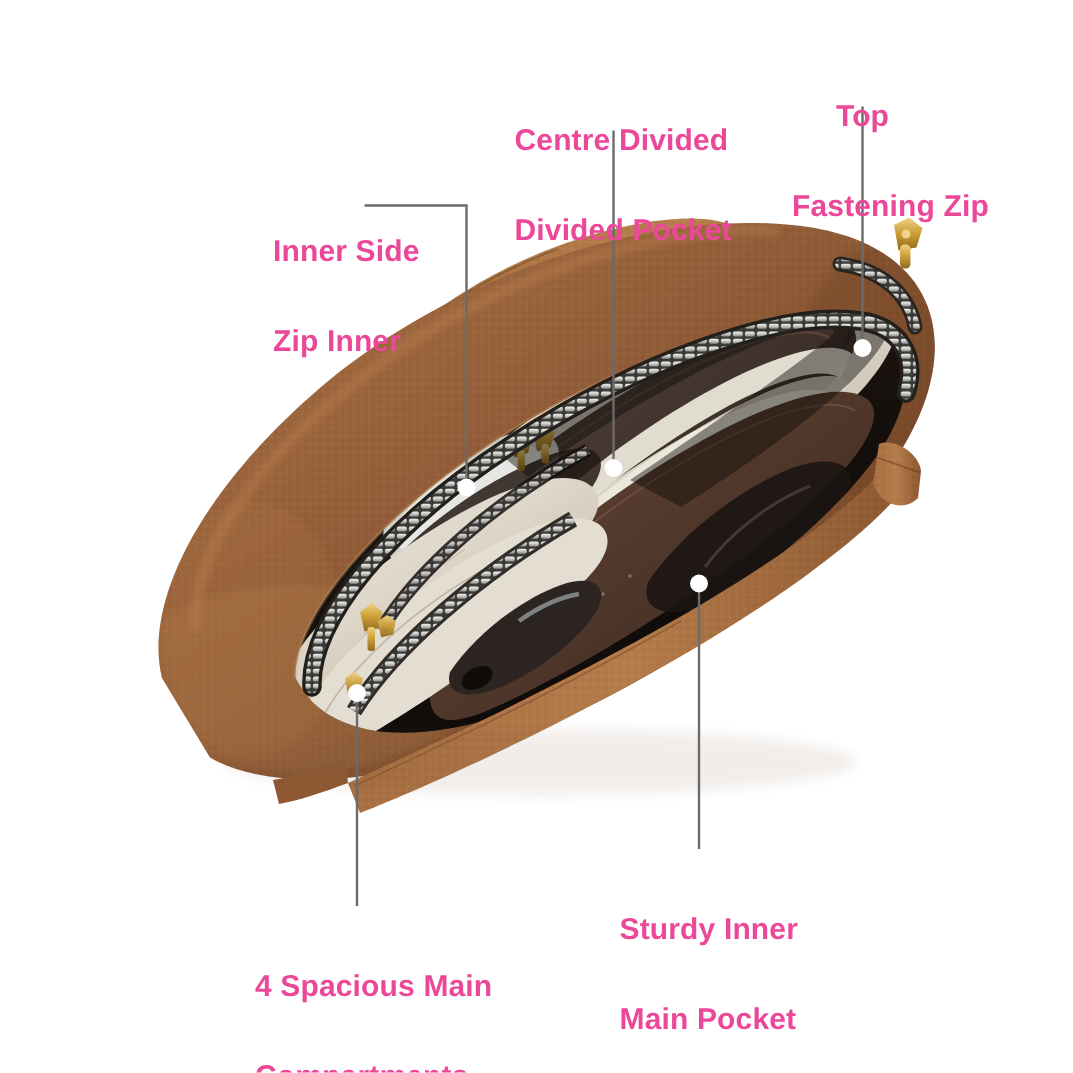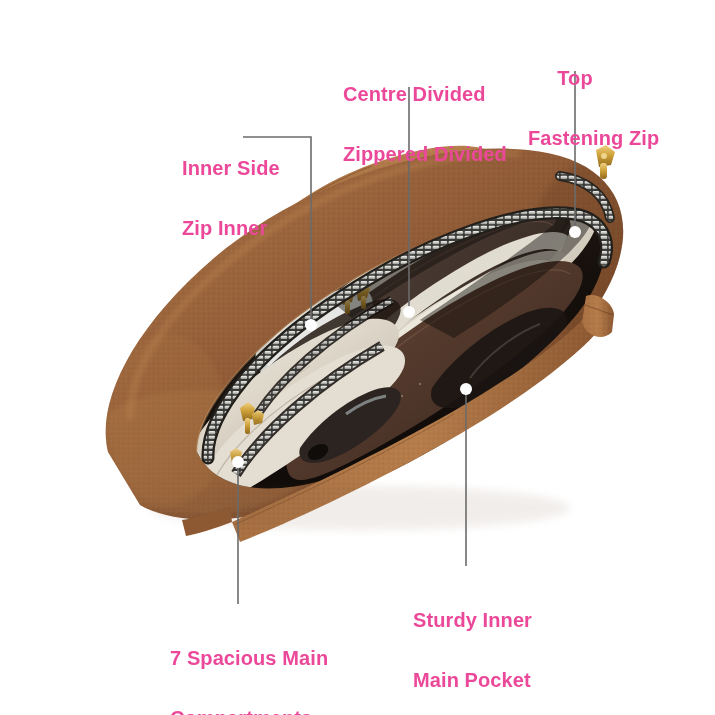--- a/index.html
+++ b/index.html
@@ -345,31 +345,31 @@
     </g>
   </svg>
 
   <div class="callout cal-left" style="left:166px; top:118px;">
     <span class="ln">Inner Side</span>
     <span class="ln">Zip Inner</span>
   </div>
 
   <div class="callout cal-center" style="left:343px; top:44px; width:122px;">
     <span class="ln">Centre Divided</span>
-    <span class="ln">Zippered Divided</span>
+    <span class="ln">Divided Pocket</span>
   </div>
 
   <div class="callout cal-center" style="left:528px; top:28px; width:94px;">
     <span class="ln">Top</span>
     <span class="ln">Fastening Zip</span>
   </div>
 
   <div class="callout cal-center" style="left:413px; top:570px; width:106px;">
     <span class="ln">Sturdy Inner</span>
     <span class="ln">Main Pocket</span>
   </div>
 
   <div class="callout cal-center" style="left:170px; top:608px; width:136px;">
-    <span class="ln">7 Spacious Main</span>
+    <span class="ln">4 Spacious Main</span>
     <span class="ln">Compartments</span>
   </div>
 
 </div>
 
 </body></html>

